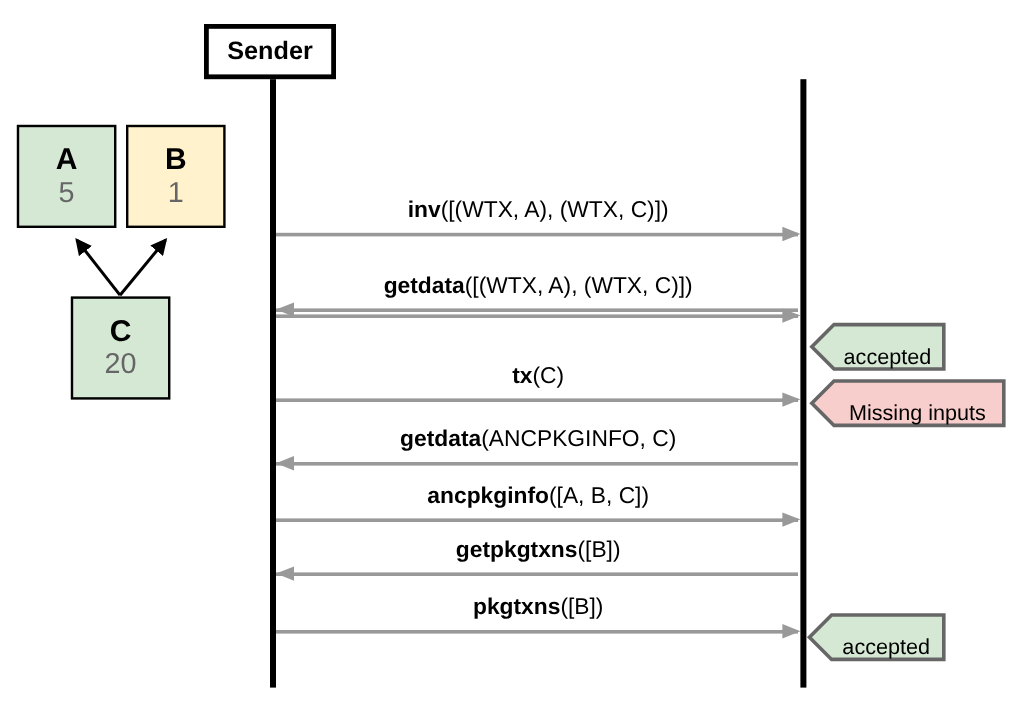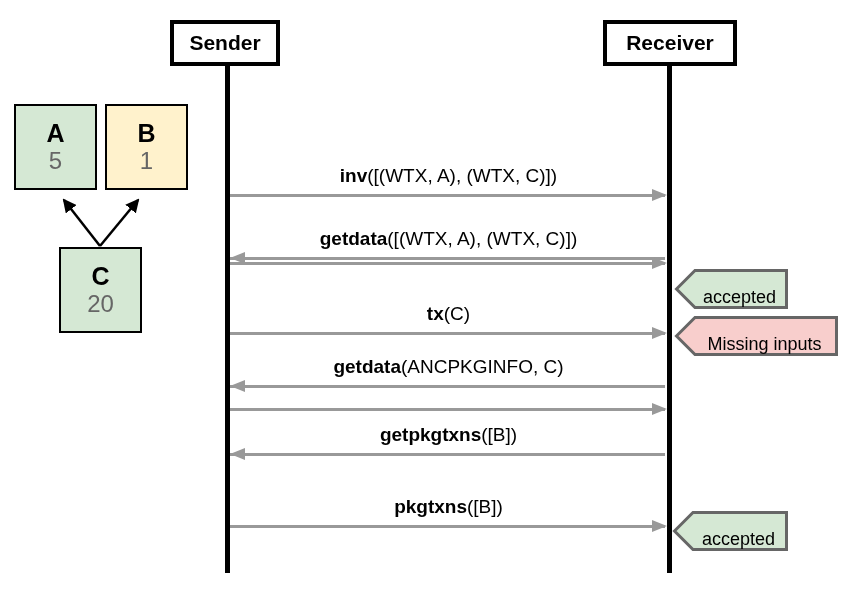--- a/index.html
+++ b/index.html
@@ -56,29 +56,28 @@
   .badge .badge-label{
     position:absolute;inset:0;display:flex;align-items:center;justify-content:center;
     padding-left:16px;font-size:18px;white-space:nowrap;
   }
   #badge-0{left:675px;top:269px;width:113px;}
   #badge-1{left:675px;top:316px;width:163px;}
   #badge-2{left:673px;top:511px;width:115px;}
   
   #msg-0{top:118px;} #msg-1{top:165px;} #msg-2{top:228px;}
   #msg-3{top:257px;} #msg-4{top:303px;} #msg-5{top:356px;}
-  #msg-6{top:403px;} #msg-7{top:424px;} #msg-8{top:496px;}
+  #msg-6{top:403px;} #msg-7{top:448px;} #msg-8{top:496px;}
 </style>
 </head>
 <body>
 
 <div id="canvas">
 
   <div class="actor" id="actor-sender">Sender</div>
-  <div class="actor" id="actor-receiver">Receiver</div>
 
   <div class="lifeline" id="lifeline-sender"></div>
   <div class="lifeline" id="lifeline-receiver"></div>
 
   <svg id="dag-arrows" viewBox="0 90 210 260">
     <defs>
       <marker id="ah" viewBox="0 0 10 10" refX="8.5" refY="5" markerWidth="5.5" markerHeight="5.5" orient="auto-start-reverse">
         <path d="M0,0 L10,5 L0,10 z" fill="#000"></path>
       </marker>
     </defs>
@@ -112,20 +111,21 @@
   </div>
   <div class="msg right" id="msg-4">
     <div class="msg-label"><span class="fn">tx</span><span>(C)</span></div>
     <div class="msg-arrow"></div>
   </div>
   <div class="msg left" id="msg-5">
     <div class="msg-label"><span class="fn">getdata</span><span>(ANCPKGINFO, C)</span></div>
     <div class="msg-arrow"></div>
   </div>
   <div class="msg right" id="msg-6">
+    <div class="msg-label"><span class="fn">ancpkginfo</span><span>([A, B, C])</span></div>
     <div class="msg-arrow"></div>
   </div>
   <div class="msg left" id="msg-7">
     <div class="msg-label"><span class="fn">getpkgtxns</span><span>([B])</span></div>
     <div class="msg-arrow"></div>
   </div>
   <div class="msg right" id="msg-8">
     <div class="msg-label"><span class="fn">pkgtxns</span><span>([B])</span></div>
     <div class="msg-arrow"></div>
   </div>

